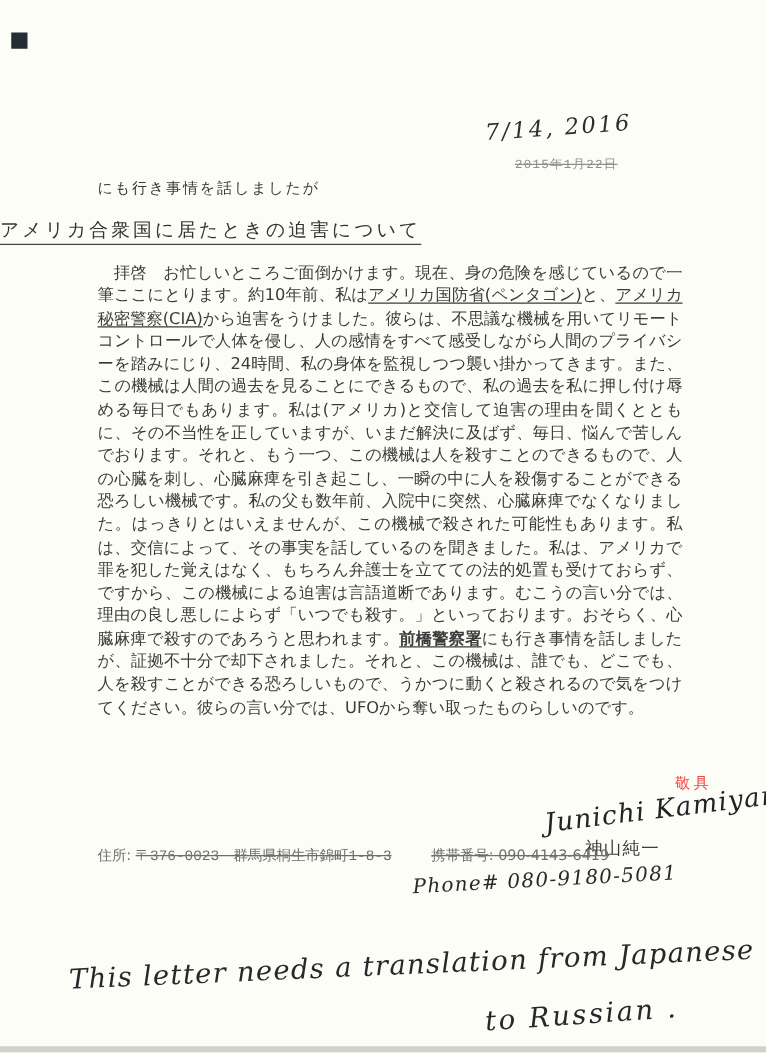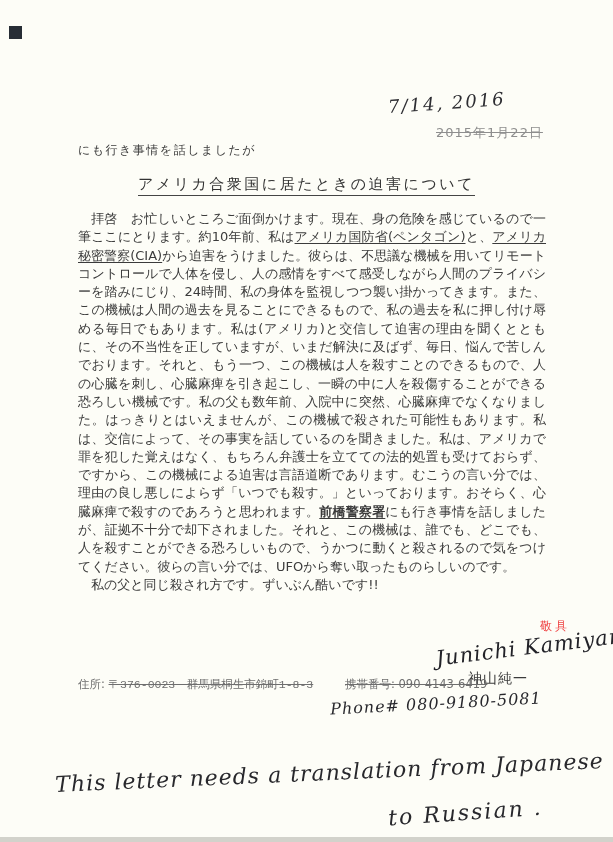--- a/index.html
+++ b/index.html
@@ -11,25 +11,25 @@
   }
   .scan-mark{position:absolute;left:9px;top:26px;width:13px;height:13px;background:#272d35;}
   .bottom-edge{position:absolute;left:0;bottom:0;width:100%;height:5px;background:#d2d2cb;}
 
   .date-hand{
     position:absolute;left:388px;top:92px;font-size:18px;color:#2d2d32;
     font-family:"DejaVu Serif","Liberation Serif",serif;font-style:italic;
     transform:rotate(-4deg);letter-spacing:2px;white-space:nowrap;
   }
   .date-struck{
-    position:absolute;left:436px;top:124px;font-size:13px;color:#8e8e8e;
-    text-decoration:line-through;letter-spacing:1px;white-space:nowrap;
+    position:absolute;left:412px;top:124px;font-size:10px;color:#8e8e8e;
+    text-decoration:line-through;letter-spacing:1px;white-space:nowrap;font-family:Liberation Mono, monospace;
   }
   .recipient{position:absolute;left:78px;top:142px;font-size:12px;color:#3b3b3b;letter-spacing:1.5px;}
-  .title-wrap{position:absolute;left:0;top:174px;width:613px;text-align:center;}
+  .title-wrap{position:absolute;left:0;top:174px;width:613px;text-align:left;}
   .title-text{
     font-size:15px;color:#333;letter-spacing:2.5px;
     border-bottom:1.5px solid #444;padding-bottom:2px;
   }
   .body-text{
     position:absolute;left:78px;top:210px;width:468px;
     font-size:13px;line-height:18.3px;color:#3b3b3b;text-align:justify;
   }
   .body-text p{margin:0;text-indent:1em;}
   .seg-plain{}
@@ -76,21 +76,20 @@
   <div class="date-struck">2015年1月22日</div>
 
   <div class="recipient">にも行き事情を話しましたが</div>
 
   <div class="title-wrap">
     <span class="title-text">アメリカ合衆国に居たときの迫害について</span>
   </div>
 
   <div class="body-text">
     <p><span class="seg-plain">拝啓　お忙しいところご面倒かけます。現在、身の危険を感じているので一筆ここにとります。約10年前、私は</span><span class="seg-u">アメリカ国防省(ペンタゴン)</span><span class="seg-plain">と、</span><span class="seg-u">アメリカ秘密警察(CIA)</span><span class="seg-plain">から迫害をうけました。彼らは、不思議な機械を用いてリモートコントロールで人体を侵し、人の感情をすべて感受しながら人間のプライバシーを踏みにじり、24時間、私の身体を監視しつつ襲い掛かってきます。また、この機械は人間の過去を見ることにできるもので、私の過去を私に押し付け辱める毎日でもあります。私は(アメリカ)と交信して迫害の理由を聞くとともに、その不当性を正していますが、いまだ解決に及ばず、毎日、悩んで苦しんでおります。それと、もう一つ、この機械は人を殺すことのできるもので、人の心臓を刺し、心臓麻痺を引き起こし、一瞬の中に人を殺傷することができる恐ろしい機械です。私の父も数年前、入院中に突然、心臓麻痺でなくなりました。はっきりとはいえませんが、この機械で殺された可能性もあります。私は、交信によって、その事実を話しているのを聞きました。私は、アメリカで罪を犯した覚えはなく、もちろん弁護士を立てての法的処置も受けておらず、ですから、この機械による迫害は言語道断であります。むこうの言い分では、理由の良し悪しによらず「いつでも殺す。」といっております。おそらく、心臓麻痺で殺すのであろうと思われます。</span><span class="seg-bu">前橋警察署</span><span class="seg-plain">にも行き事情を話しましたが、証拠不十分で却下されました。それと、この機械は、誰でも、どこでも、人を殺すことができる恐ろしいもので、うかつに動くと殺されるので気をつけてください。彼らの言い分では、UFOから奪い取ったものらしいのです。</span></p>
-    <p><span class="seg-plain">私の父と同じ殺され方です。ずいぶん酷いです!!</span></p>
   </div>
 
   <div class="closing">敬具</div>
 
   <div class="sig-hand">Junichi Kamiyama</div>
 
   <div class="sig-printed">神山純一</div>
 
   <div class="address-line">
     <span>住所:</span>

